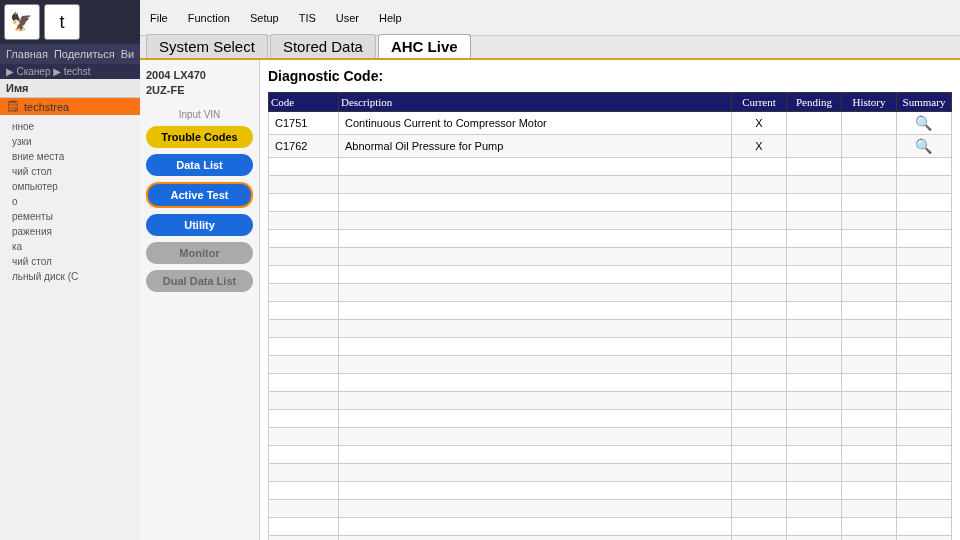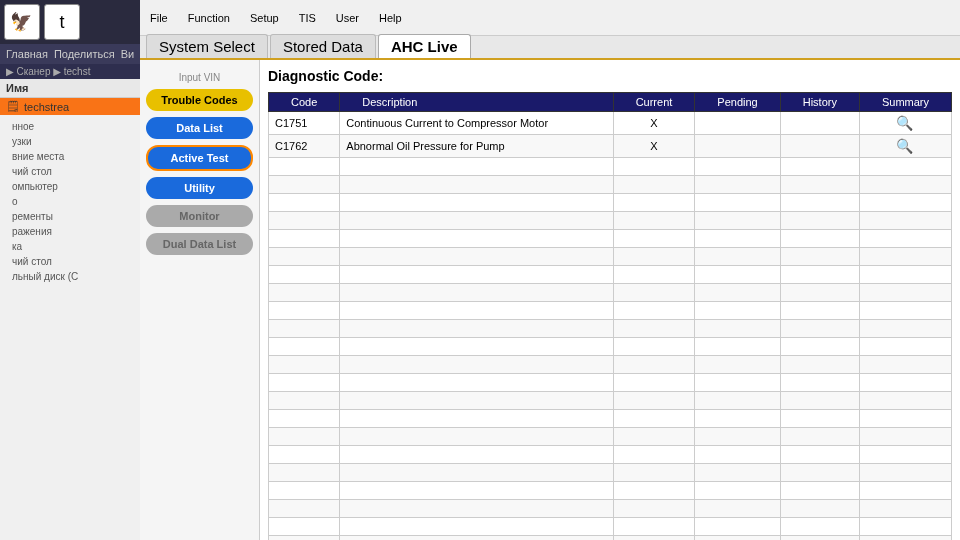--- a/index.html
+++ b/index.html
@@ -245,24 +245,25 @@
       margin-bottom: 8px;
     }
     .diag-table {
       width: 100%;
       border-collapse: collapse;
       font-size: 11px;
     }
     .diag-table th {
       background: #1a1a6a;
       color: #fff;
-      padding: 3px 22px;
+      padding: 3px 2px;
       text-align: left;
       border: 1px solid #333;
       font-weight: normal;
+      font-family: Liberation Serif, serif;
     }
     .diag-table th.center { text-align: center; }
     .diag-table td {
       padding: 3px 6px;
       border: 1px solid #ccc;
       height: 18px;
       background: #fff;
     }
     .diag-table td.center { text-align: center; }
     .diag-table tr:nth-child(even) td { background: #f8f8f8; }
@@ -333,20 +334,24 @@
 
   <div class="tab-bar">
     <div class="tab">System Select</div>
     <div class="tab">Stored Data</div>
     <div class="tab active">AHC Live</div>
   </div>
 
   <div class="content-body">
 
     <div class="left-panel">
+      <div class="vehicle-info">
+        <div>2004 LX470</div>
+        <div>2UZ-FE</div>
+      </div>
       <div class="input-vin-label">Input VIN</div>
 
       <button class="nav-btn btn-yellow">Trouble Codes</button>
       <button class="nav-btn btn-blue">Data List</button>
       <button class="nav-btn btn-active" style="border:2px solid #ff8800;">Active Test</button>
       <button class="nav-btn btn-blue2">Utility</button>
       <button class="nav-btn btn-gray">Monitor</button>
       <button class="nav-btn btn-gray">Dual Data List</button>
     </div>
 

